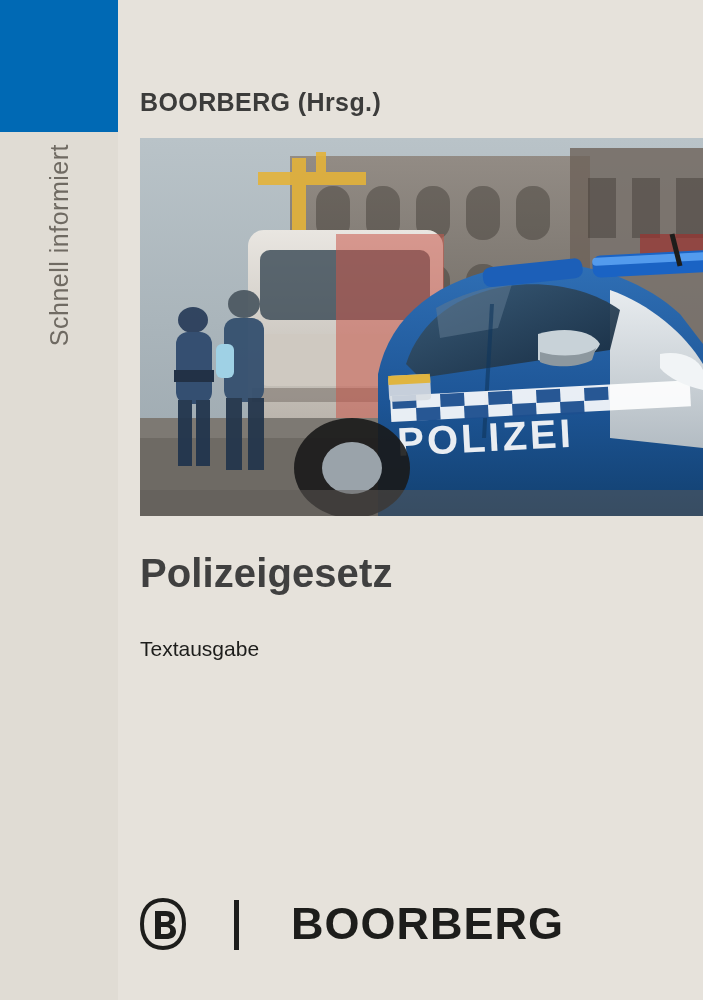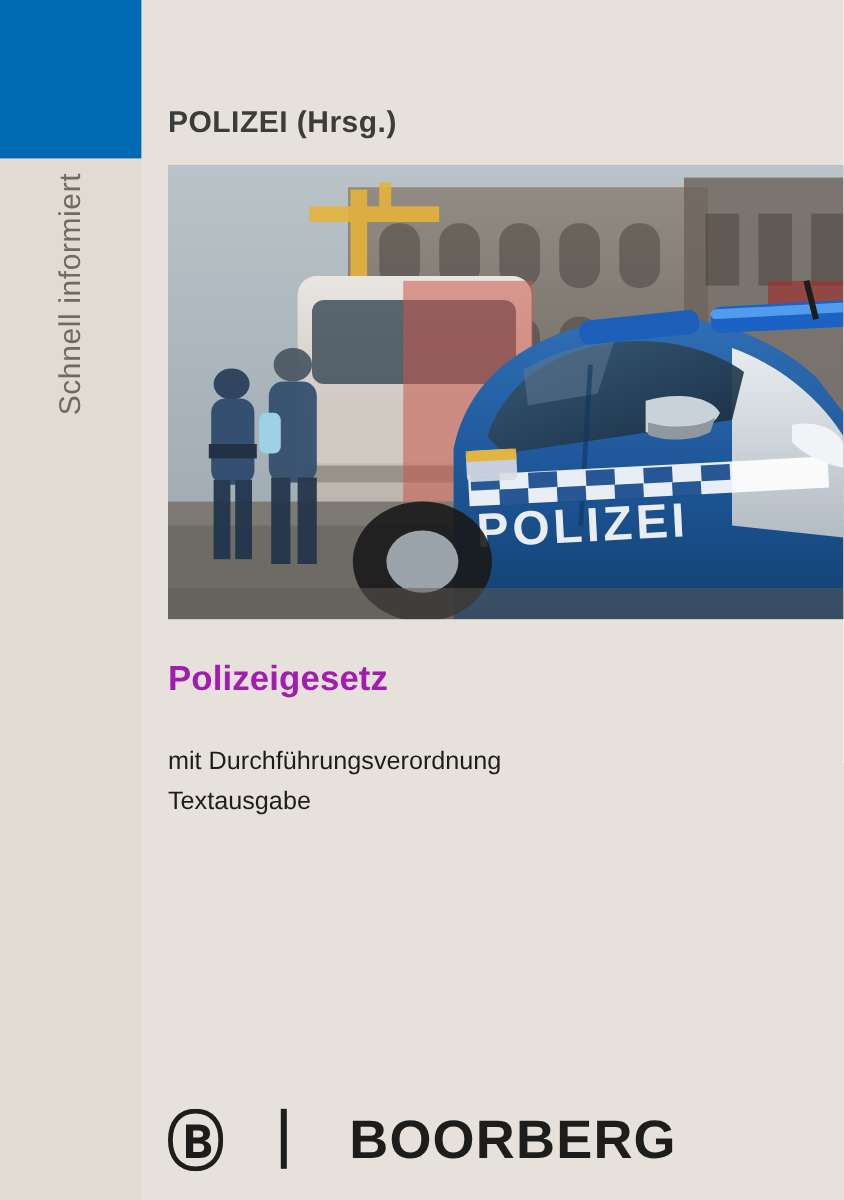--- a/index.html
+++ b/index.html
@@ -93,23 +93,23 @@
   }
   .photo svg { display: block; }
 
   .title-block {
     position: absolute;
     left: 22px;
     top: 548px;
     width: 540px;
   }
   .title {
-    font-size: 29px;
+    font-size: 40px;
     font-weight: 700;
-    color: #a21caf;
+    color: #404040;
     line-height: 1.28;
     margin: 0;
     letter-spacing: 0.1px;
   }
   .subtitle {
     margin: 0;
     font-size: 21px;
     color: #1d1d1b;
     line-height: 1.55;
     font-weight: 400;
@@ -121,23 +121,23 @@
     top: 748px;
     font-size: 25px;
     font-weight: 700;
     color: #1d1d1b;
   }
 
   
   .logo {
     position: absolute;
     left: 22px;
-    top: 924px;
+    top: 888px;
     display: flex;
-    align-items: flex-start;
+    align-items: flex-end;
     height: 62px;
     gap: 40px;
   }
   .logo .mark { width: 46px; height: 52px; }
   .logo .bar {
     width: 5px;
     height: 50px;
     background: #1d1d1b;
     margin: 0 12px 0 8px;
   }
@@ -156,21 +156,21 @@
 
   <div class="spine">
     <div class="spine-blue"></div>
     <div class="spine-text">
       <span>Schnell informiert</span>
     </div>
   </div>
 
   <div class="content">
 
-    <div class="editor-line">POLIZEI (Hrsg.)</div>
+    <div class="editor-line">BOORBERG (Hrsg.)</div>
 
     <div class="photo">
       <svg width="563" height="378" viewBox="0 0 563 378" xmlns="http://www.w3.org/2000/svg">
         <defs>
           <linearGradient id="sky" x1="0" y1="0" x2="0" y2="1">
             <stop offset="0%" stop-color="#b9c3c8"></stop>
             <stop offset="100%" stop-color="#9aa6ad"></stop>
           </linearGradient>
           <linearGradient id="bodyBlue" x1="0" y1="0" x2="0" y2="1">
             <stop offset="0%" stop-color="#2f6fb5"></stop>
@@ -299,21 +299,20 @@
           <path d="M520 216 C 540 212 558 220 563 232 L 563 252 C 545 248 528 240 520 230 Z" fill="#f1f4f6"></path>
         </g>
 
         <rect x="0" y="352" width="563" height="26" fill="#5d5a55" opacity="0.5"></rect>
       </svg>
     </div>
 
     <div class="title-block">
       <div class="title">Polizeigesetz</div>
       <div class="sub-gap"></div>
-      <div class="subtitle">mit Durchführungsverordnung</div>
       <div class="subtitle">Textausgabe</div>
     </div>
 
 
     <div class="logo">
       <svg class="mark" viewBox="0 0 46 52" xmlns="http://www.w3.org/2000/svg">
         <path d="M23 2 C 10 2 2 11 2 26 C 2 41 10 50 23 50 C 36 50 44 41 44 26 C 44 11 36 2 23 2 Z" fill="none" stroke="#1d1d1b" stroke-width="4"></path>
         <path d="M15 13 L 26 13 C 32 13 35 16 35 20.5 C 35 24 33 26 30 26.7 C 33.5 27.4 36 29.6 36 33.5 C 36 38.5 32.5 41 26 41 L 15 41 Z M 21 18 L 21 24 L 25.5 24 C 28 24 29.3 22.9 29.3 21 C 29.3 19.1 28 18 25.5 18 Z M 21 29 L 21 36 L 26 36 C 28.8 36 30.2 34.7 30.2 32.5 C 30.2 30.3 28.8 29 26 29 Z" fill="#1d1d1b"></path>
       </svg>
       <div class="bar"></div>

